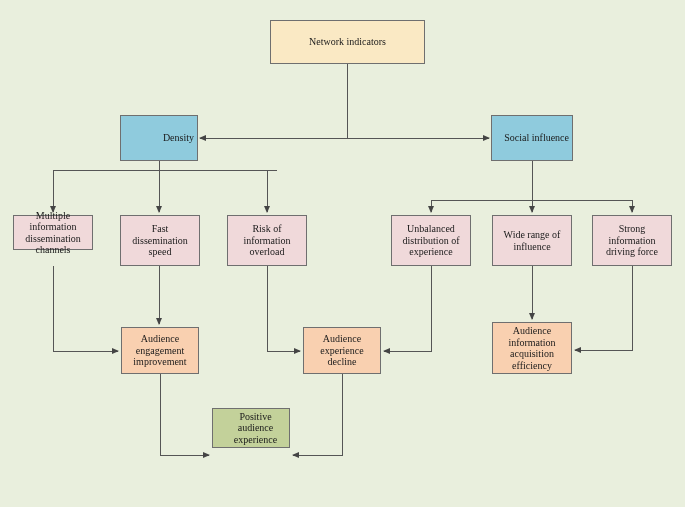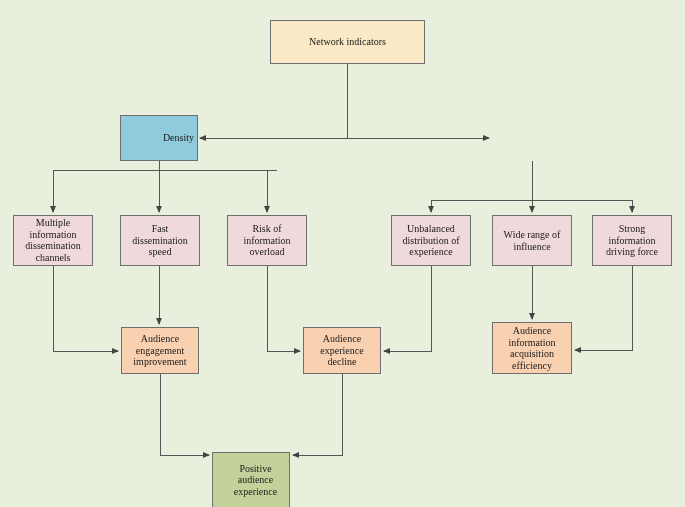--- a/index.html
+++ b/index.html
@@ -103,22 +103,25 @@
   </svg>
 
   <div class="node n-root" style="left:270px; top:20px; width:155px; height:44px;">
     <span class="lbl">Network indicators</span>
   </div>
 
   <div class="node n-blue" style="left:120px; top:115px; width:78px; height:46px;">
     <span class="lbl">Density</span>
   </div>
 
+  <div class="node n-blue" style="left:491px; top:115px; width:82px; height:46px;">
+    <span class="lbl">Social influence</span>
+  </div>
 
-  <div class="node n-pink" style="left:13px; top:215px; width:80px; height:51px;align-items:flex-end;">
+  <div class="node n-pink" style="left:13px; top:215px; width:80px; height:35px;">
     <span class="lbl">Multiple
 information
 dissemination
 channels</span>
   </div>
 
   <div class="node n-pink" style="left:120px; top:215px; width:80px; height:51px;">
     <span class="lbl">Fast
 dissemination
 speed</span>
@@ -159,19 +162,19 @@
 decline</span>
   </div>
 
   <div class="node n-orange" style="left:492px; top:322px; width:80px; height:52px;">
     <span class="lbl">Audience
 information
 acquisition
 efficiency</span>
   </div>
 
-  <div class="node n-green" style="left:212px; top:452px; width:78px; height:56px;padding-left:12px;">
+  <div class="node n-green" style="left:212px; top:408px; width:78px; height:40px;padding-left:12px;">
     <span class="lbl">Positive
 audience
 experience</span>
   </div>
 
 </div>
 
 </body></html>

